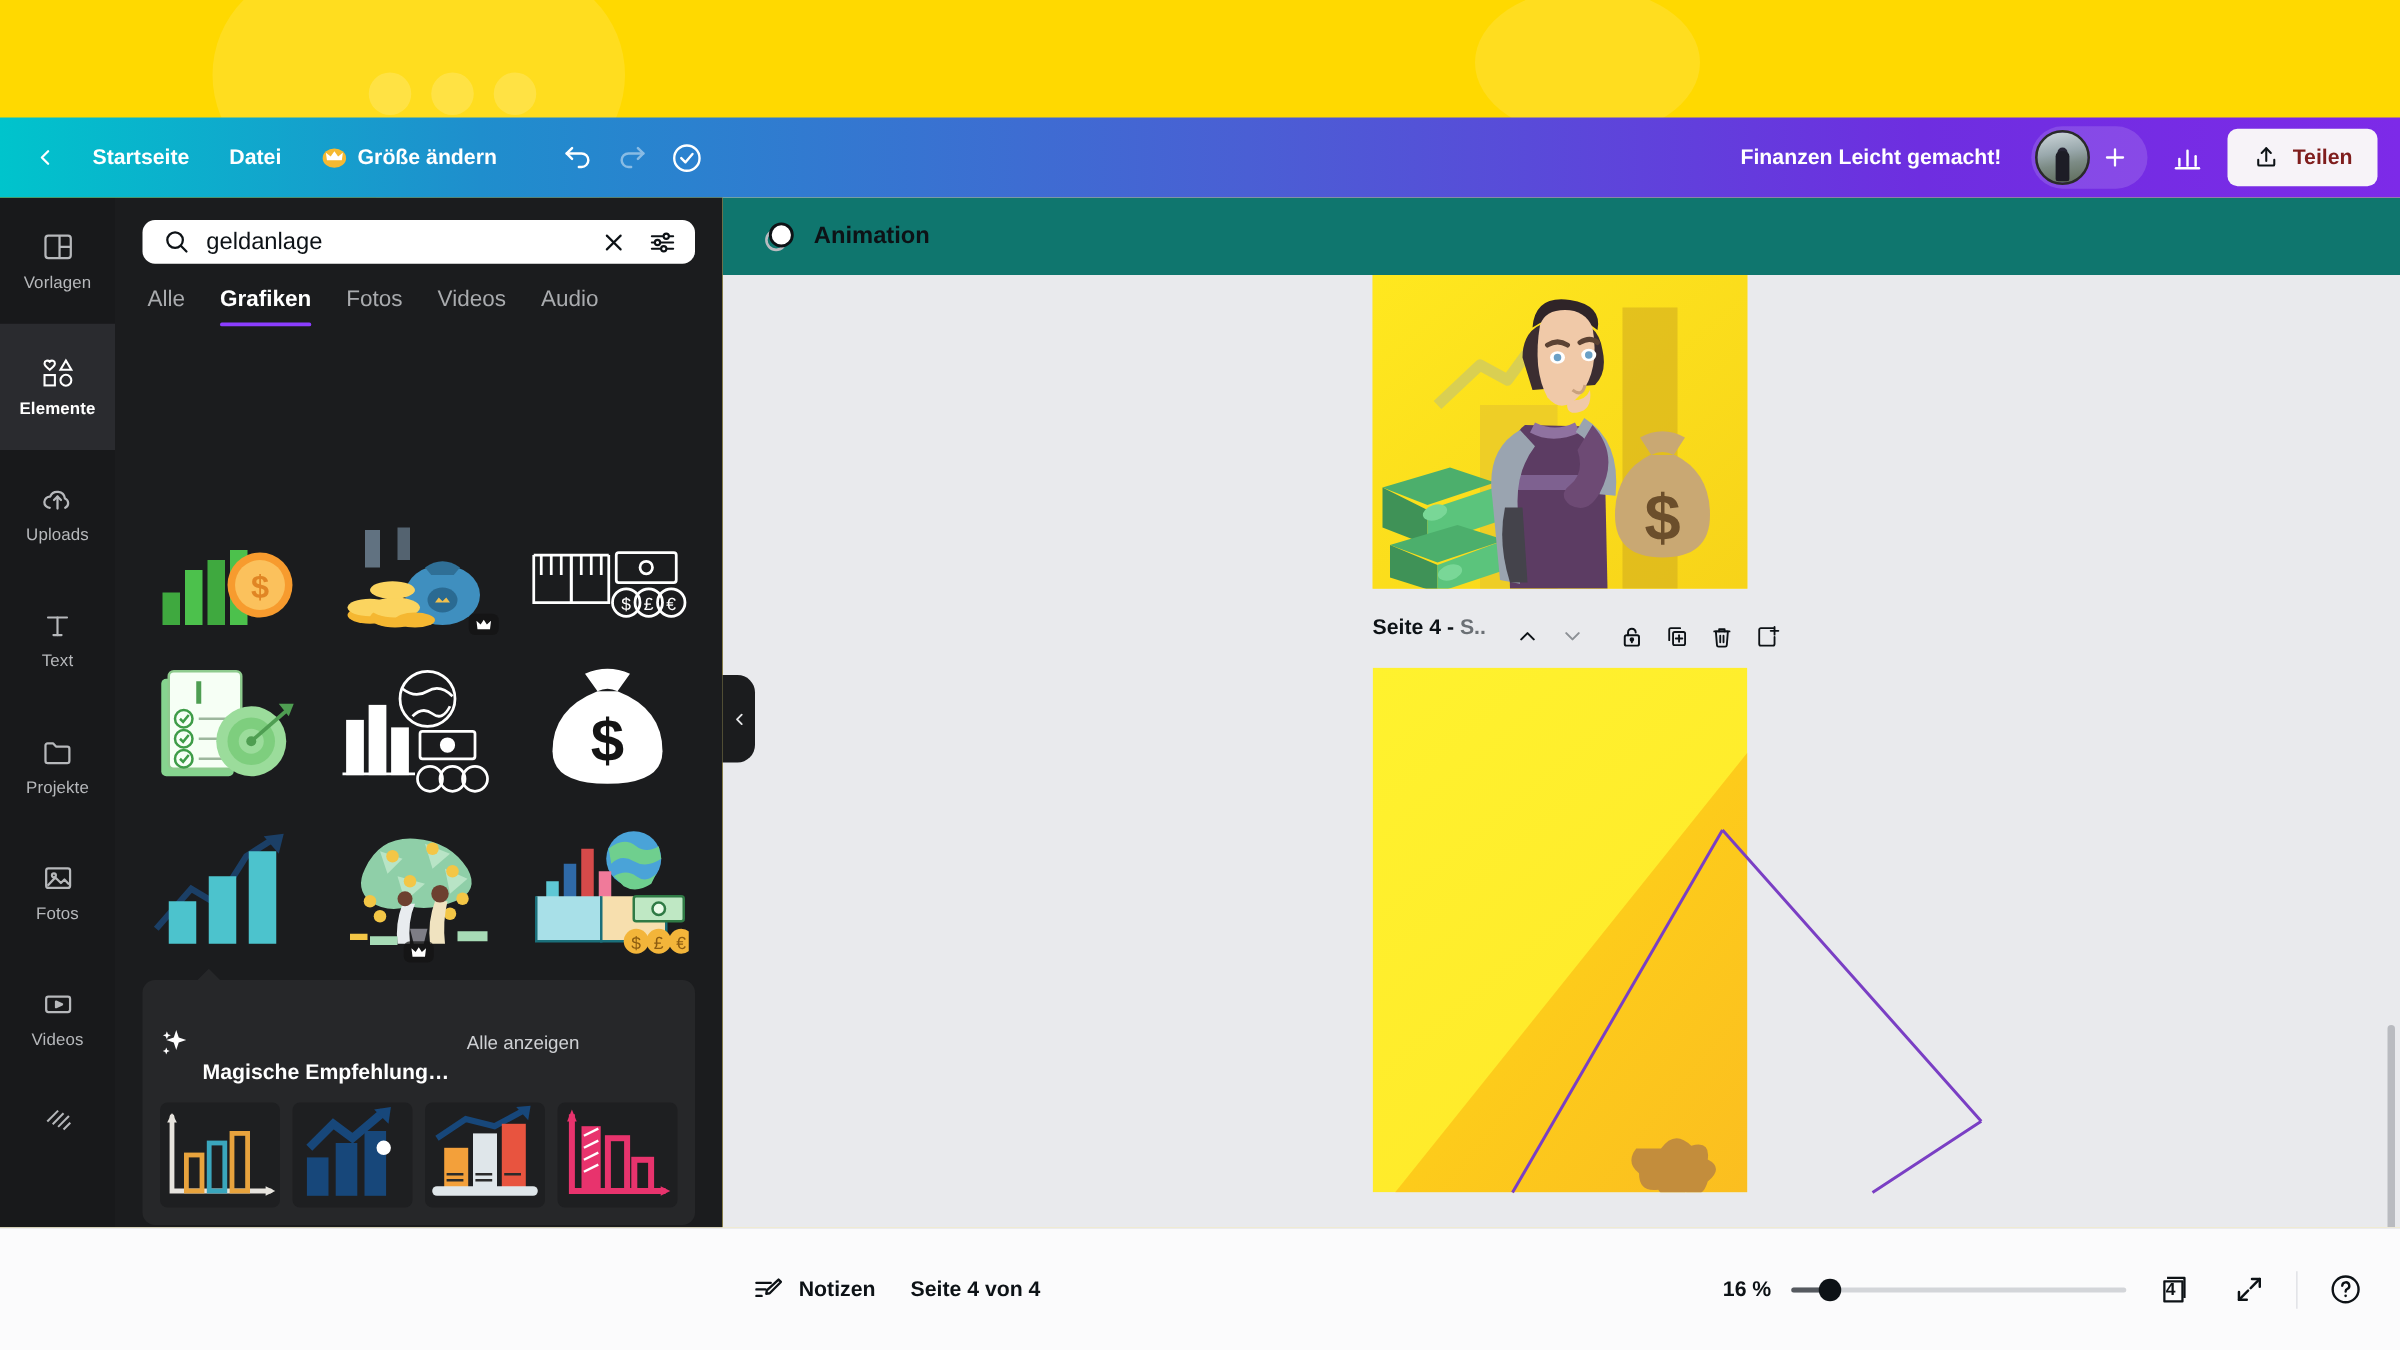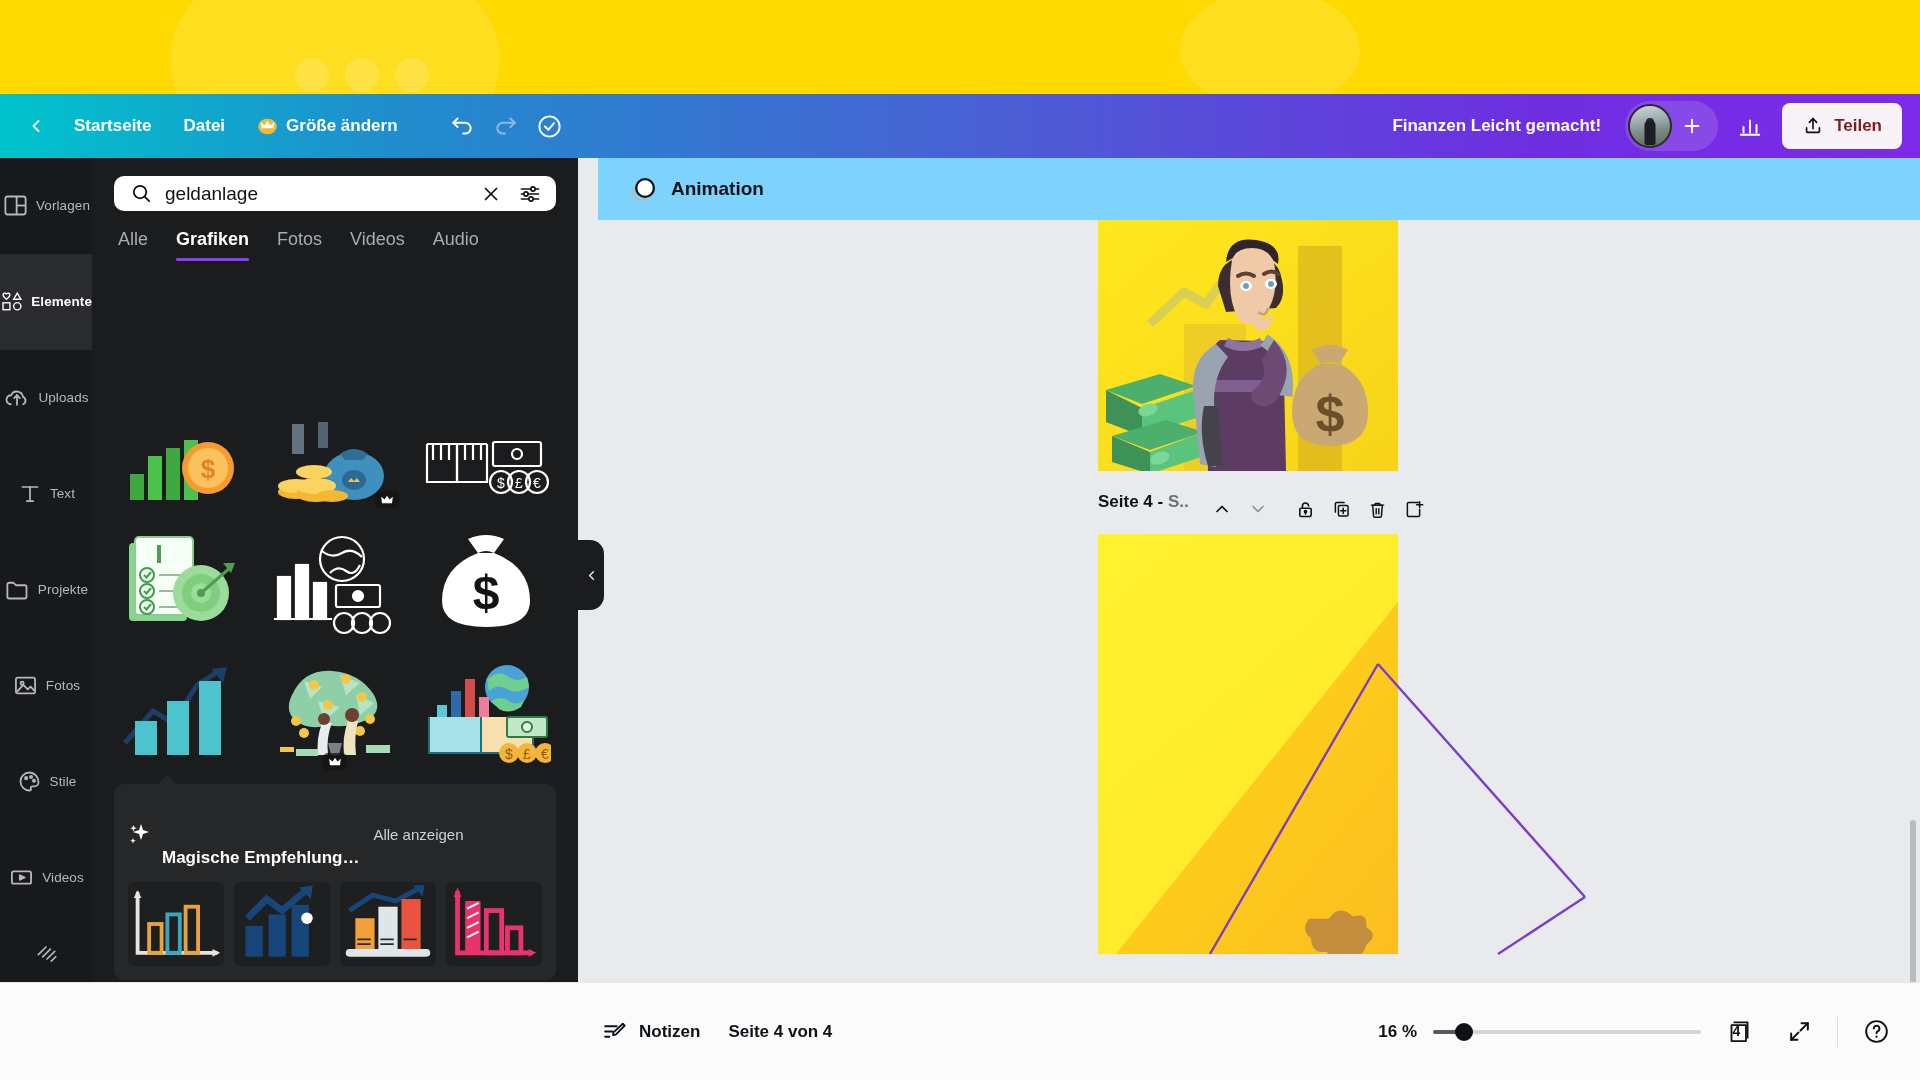--- a/index.html
+++ b/index.html
@@ -70,21 +70,21 @@
     font-size: 17px; font-weight: 700; cursor: pointer;
   }
 
   
   .rail {
     position: absolute; left: 0; top: 158px; width: 92px; bottom: 98px;
     background: #18191b; z-index: 25;
     display: flex; flex-direction: column; align-items: stretch; overflow: hidden;
   }
   .rail-item {
-    height: 101px; display: flex; flex-direction: row; align-items: center; justify-content: center;
+    height: 101px; display: flex; flex-direction: column; align-items: center; justify-content: center;
     gap: 7px; color: #b6b8bb; cursor: pointer;
   }
   .rail-item .lbl { font-size: 13.5px; font-weight: 500; letter-spacing: .1px; }
   .rail-item.active { background: #2a2b2f; color: #fff; }
   .rail-item.active .lbl { font-weight: 700; }
   .rail-item.partial { height: 60px; }
 
   
   .panel {
     position: absolute; left: 92px; top: 158px; width: 486px; bottom: 98px;
@@ -144,22 +144,22 @@
     background: #1b1c1e; border-radius: 0 14px 14px 0; z-index: 26;
     display: flex; align-items: center; justify-content: center; cursor: pointer;
   }
 
   
   .editor {
     position: absolute; left: 578px; top: 158px; right: 0; bottom: 98px;
     background: #e9eaed; z-index: 10; overflow: hidden;
   }
   .anim-bar {
-    height: 62px; background: #7dd3fc; display: flex; align-items: center;
-    padding-left: 20px; gap: 14px; margin-left: 20px;
+    height: 62px; background: #0f766e; display: flex; align-items: center;
+    padding-left: 20px; gap: 14px;
   }
   .anim-btn { display: flex; align-items: center; gap: 14px; padding: 6px 12px; border-radius: 8px; cursor: pointer; }
   .anim-label { font-size: 19px; font-weight: 700; color: #0d1216; }
 
   .canvas-area { position: absolute; left: 0; right: 0; top: 62px; bottom: 0; overflow: hidden; }
 
   .page3 {
     position: absolute; left: 520px; top: 0px; width: 300px; height: 251px;
     overflow: hidden; background: #ffe02e;
   }
@@ -338,29 +338,20 @@
 
     <div class="rail-item">
       <svg width="27" height="27" viewBox="0 0 24 24" fill="none" stroke="currentColor" stroke-width="1.6" stroke-linejoin="round">
         <rect x="3.5" y="5" width="17" height="14" rx="1.6"></rect>
           <circle cx="9" cy="10" r="1.4"></circle>
           <path d="M4.5 17.5 L10 11.5 L14 15.5 L16.5 13 L19.8 16.6"></path>
       </svg>
       <span class="lbl">Fotos</span>
     </div>
 
-    <div class="rail-item">
-      <svg width="27" height="27" viewBox="0 0 24 24" fill="none" stroke="currentColor" stroke-width="1.6">
-        <path d="M12 4a8 8 0 1 0 0 16c1.2 0 1.6-.8 1.2-1.6-.5-1.1.3-2.1 1.5-2.1h1.6A3.7 3.7 0 0 0 20 12.6C20 7.9 16.4 4 12 4z"></path>
-        <circle cx="9" cy="9" r="1"></circle>
-          <circle cx="13.4" cy="8" r="1"></circle>
-          <circle cx="16" cy="11.4" r="1"></circle>
-      </svg>
-      <span class="lbl">Stile</span>
-    </div>
 
     <div class="rail-item">
       <svg width="27" height="27" viewBox="0 0 24 24" fill="none" stroke="currentColor" stroke-width="1.6" stroke-linejoin="round">
         <rect x="3.5" y="6.5" width="17" height="11" rx="1.6"></rect>
           <path d="M10.5 10 L14.8 12 L10.5 14 Z" fill="currentColor"></path>
       </svg>
       <span class="lbl">Videos</span>
     </div>
 
     <div class="rail-item partial">

